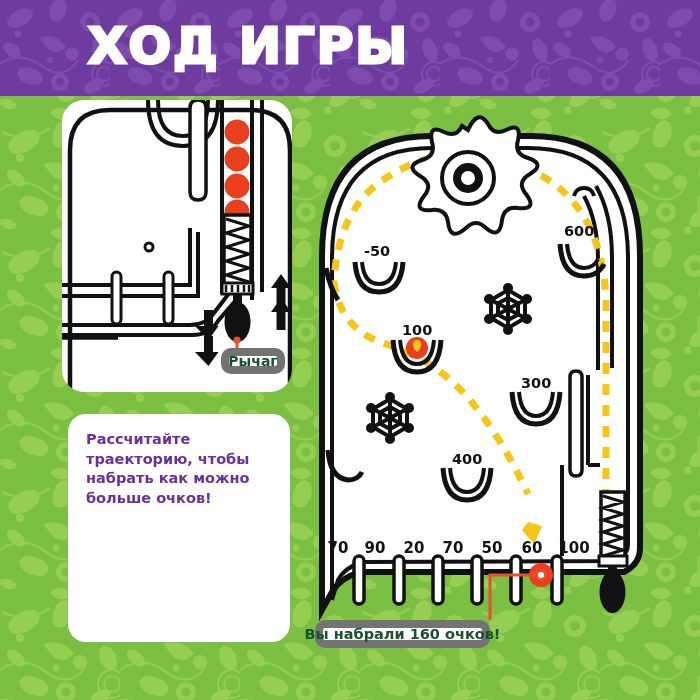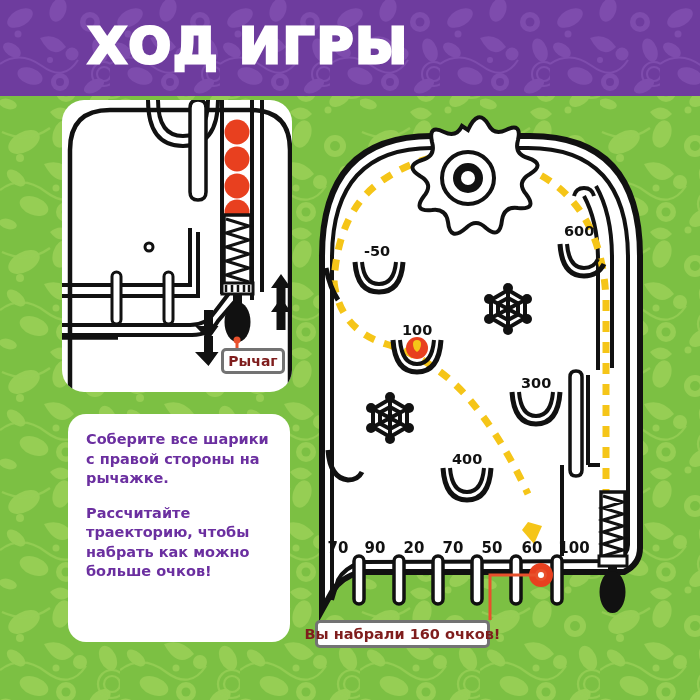--- a/index.html
+++ b/index.html
@@ -74,23 +74,23 @@
   #instructions p { margin-bottom: 15px; }
   #instructions p:last-child { margin-bottom: 13px; }
 
   
   .svg-layer { position: absolute; left: 0; top: 0; }
 
   
   .callout {
     position: absolute;
     background: #ffffff;
-    border: 3px solid #737373;
-    border-radius: 5px;
-    color: #7f1d1d;
+    border: 8px solid #737373;
+    border-radius: 10px;
+    color: #14532d;
     font-weight: 700;
     font-family: "DejaVu Sans", sans-serif;
     display: flex; align-items: center; justify-content: center;
     white-space: nowrap;
   }
   #lever-callout { left: 221px; top: 348px; width: 64px; height: 26px; font-size: 14px; }
   #score-callout { left: 315px; top: 620px; width: 175px; height: 28px; font-size: 14.5px; }
 
   
   .score-label {
@@ -347,21 +347,20 @@
     <rect x="599" y="556" width="28" height="10" fill="#fff" stroke="#111" stroke-width="3"></rect>
     <rect x="608" y="566" width="9" height="10" fill="#111"></rect>
     <ellipse cx="612.5" cy="592" rx="13" ry="21" fill="#111"></ellipse>
 
     <path d="M541 575 L490 575 L490 620" fill="none" stroke="#E8502C" stroke-width="3"></path>
     <circle cx="541" cy="575" r="4.5" fill="#ffffff" stroke="#E8502C" stroke-width="3"></circle>
   </svg>
 
   <div id="text-card" class="white-card">
     <div id="instructions">
-      <p>Соберите все шарики с правой стороны на рычажке.</p>
       <p>Рассчитайте траекторию, чтобы набрать как можно больше очков!</p>
     </div>
   </div>
 
   <div id="lever-callout" class="callout">Рычаг</div>
   <div id="score-callout" class="callout">Вы набрали 160 очков!</div>
 
   <div class="score-label" style="left:364px; top:243px;">-50</div>
   <div class="score-label" style="left:564px; top:223px;">600</div>
   <div class="score-label" style="left:402px; top:322px;">100</div>

